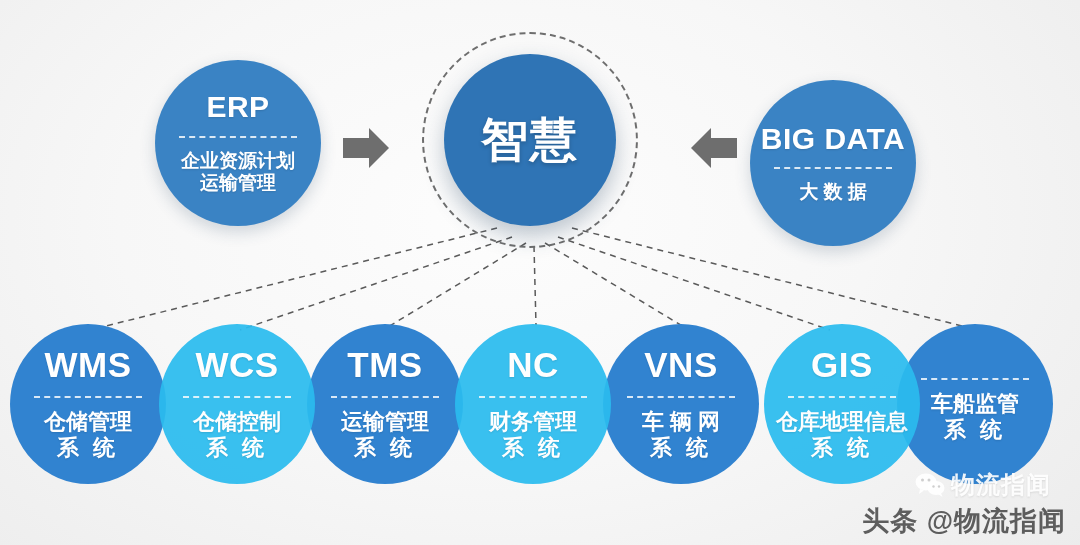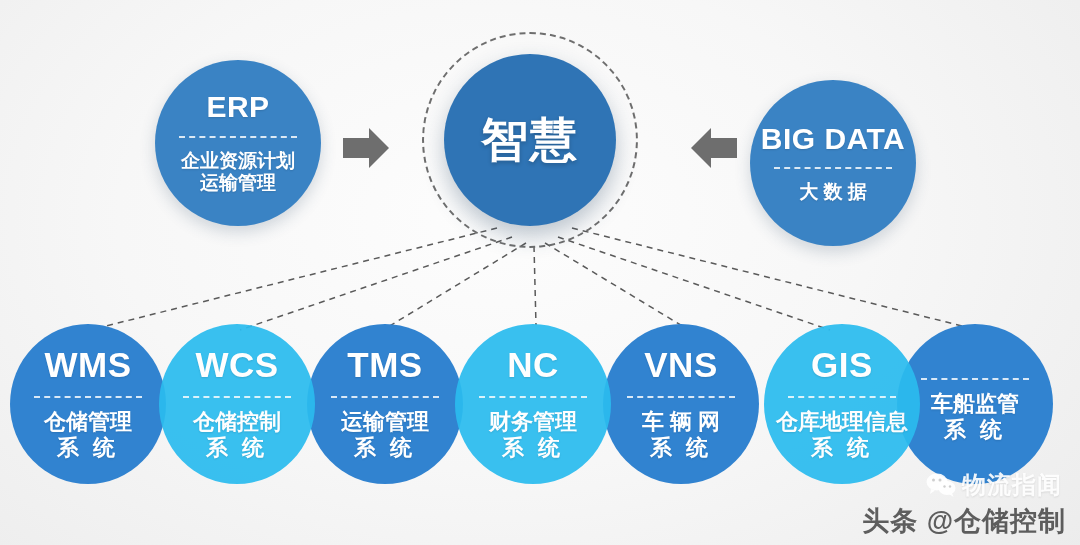--- a/index.html
+++ b/index.html
@@ -120,21 +120,21 @@
   .bottom.dark  { background: #3183d0; z-index: 3; }
   .bottom.light { background: #2bbcef; z-index: 4; opacity: 0.93; }
 
   .bottom .acronym { font-size: 35px; }
   .bottom .divider { width: 108px; margin: 12px 0 11px; }
   .bottom .sub { font-size: 22px; }
 
   
   #wm-wechat {
     position: absolute;
-    right: 18px;
+    right: 29px;
     bottom: 44px;
     display: flex;
     align-items: center;
     gap: 6px;
     z-index: 6;
     color: rgba(255,255,255,0.92);
     font-size: 24px;
     font-weight: bold;
     letter-spacing: 1px;
     white-space: nowrap;
@@ -266,15 +266,15 @@
       <circle cx="7.5" cy="8" r="1.5" fill="#cfcfcf"></circle>
       <circle cx="14" cy="8" r="1.5" fill="#cfcfcf"></circle>
       <ellipse cx="21" cy="16" rx="8.5" ry="7" fill="rgba(255,255,255,0.92)"></ellipse>
       <path d="M 26 21 L 27.5 25 L 23 22 Z" fill="rgba(255,255,255,0.92)"></path>
       <circle cx="18.5" cy="14.5" r="1.2" fill="#cfcfcf"></circle>
       <circle cx="24" cy="14.5" r="1.2" fill="#cfcfcf"></circle>
     </svg>
     <span>物流指闻</span>
   </div>
 
-  <div id="wm-headline">头条 @仓储控制</div>
+  <div id="wm-headline">头条 @物流指闻</div>
 
 </div>
 
 </body></html>

